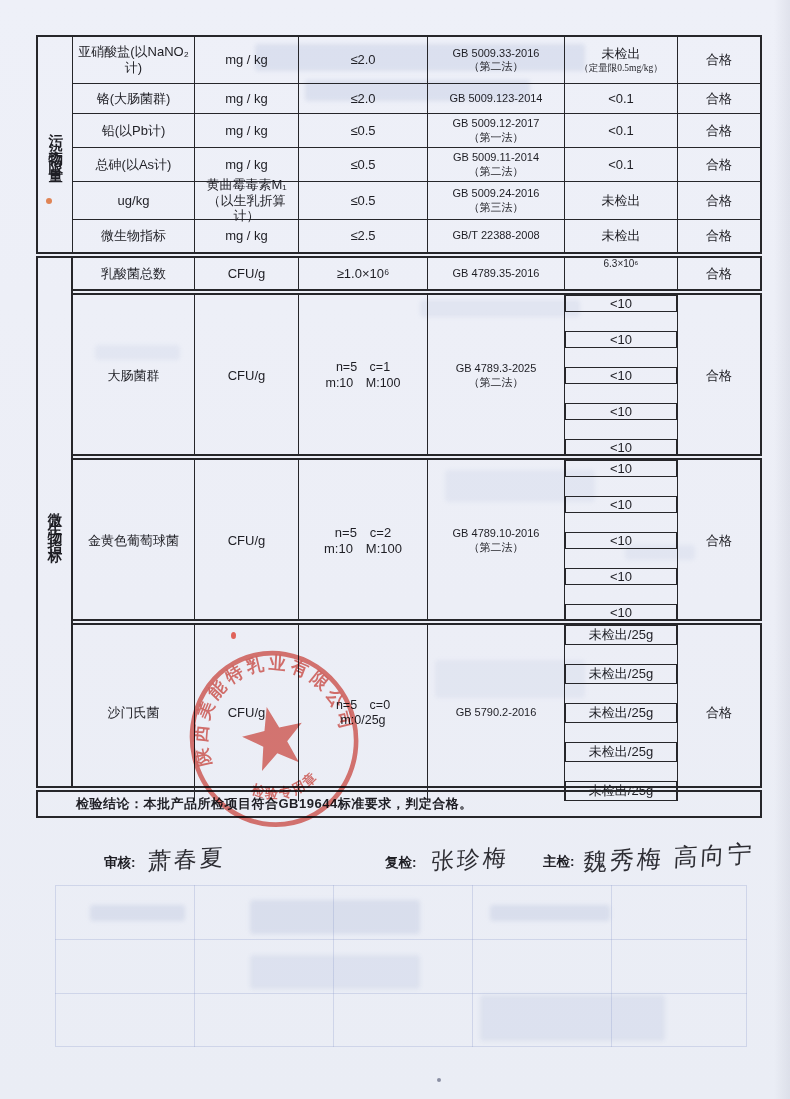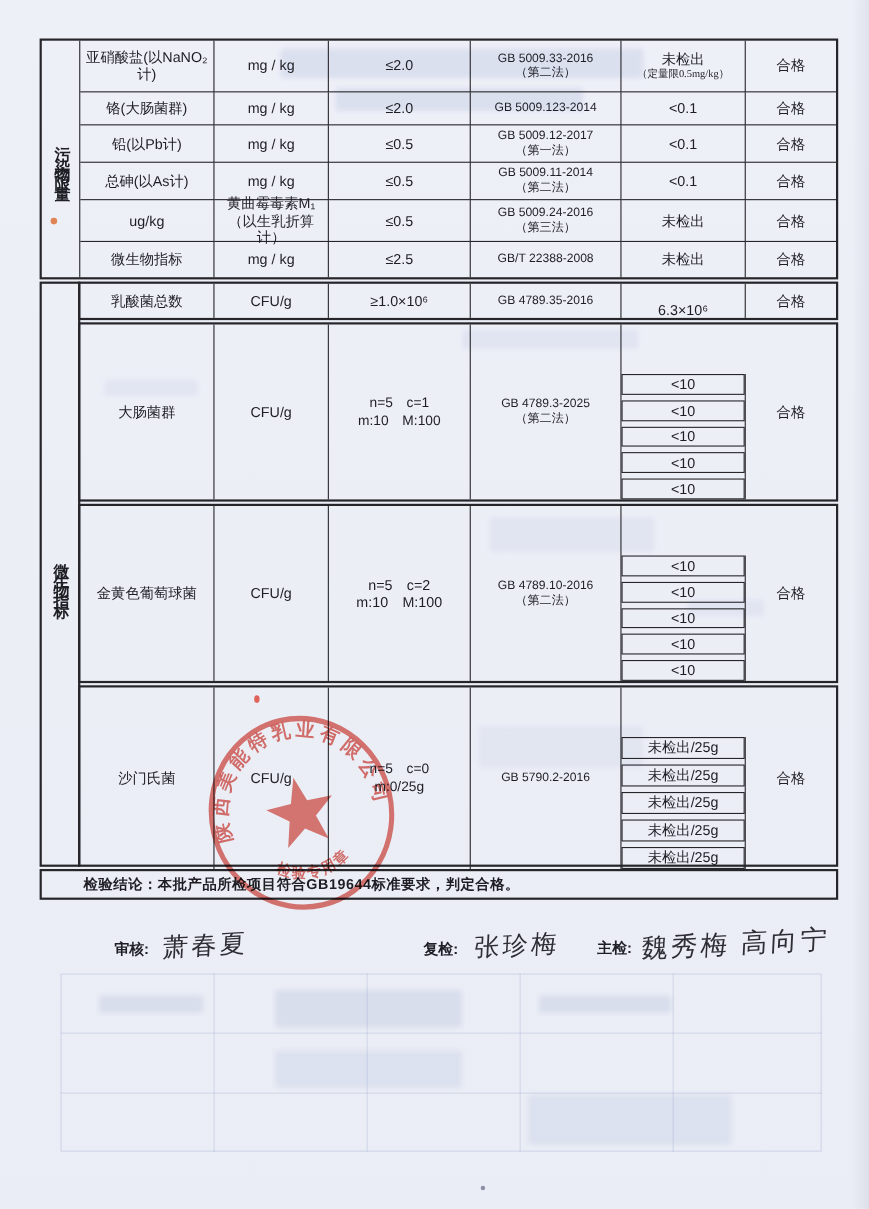--- a/index.html
+++ b/index.html
@@ -52,24 +52,24 @@
   .note{font-size:9.5px;margin-top:1px;font-family:Liberation Serif, serif;}
 
   .sectionB{position:absolute;left:36px;top:256px;width:726px;height:532px;z-index:3;}
   .catB{position:absolute;left:0;top:0;width:37px;height:532px;border:2px solid var(--ln);
         writing-mode:vertical-rl;text-orientation:upright;letter-spacing:9px;
         font-size:14.5px;font-weight:600;
         display:flex;align-items:center;justify-content:center;}
   .grp{position:absolute;left:35px;width:691px;border:2px solid var(--ln);
        display:grid;grid-template-columns:122px 104px 129px 137px 113px 1fr;}
   .grp .c{border-bottom:none;}
-  .rescol{display:flex;flex-direction:column;gap:5px;border-right:1.6px solid var(--ln);margin-top:45px;}
+  .rescol{display:flex;flex-direction:column;gap:19px;border-right:1.6px solid var(--ln);}
   .sub{flex:1;border:1.6px solid var(--ln);display:flex;align-items:center;justify-content:center;
        font-size:13px;}
-  .res-single{display:flex;align-items:flex-end;justify-content:center;border-right:1.6px solid var(--ln);font-size:13px;}
+  .res-single{display:flex;align-items:flex-start;justify-content:center;border-right:1.6px solid var(--ln);font-size:10px;}
 
   .conclusion-row{position:absolute;left:36px;top:790px;width:726px;height:28px;
     border:2px solid var(--ln);display:flex;align-items:center;z-index:3;
     font-size:13px;font-weight:600;padding-left:38px;letter-spacing:.5px;}
 
   
   .sig-line{position:absolute;top:832px;left:0;width:790px;height:56px;z-index:4;}
   .sig-label{font-size:13.5px;font-weight:600;}
   .sig-name{font-size:23px;color:#2d2d33;letter-spacing:3px;white-space:nowrap;
             display:inline-block;transform:rotate(-3deg) skewX(-6deg);font-weight:500;}

